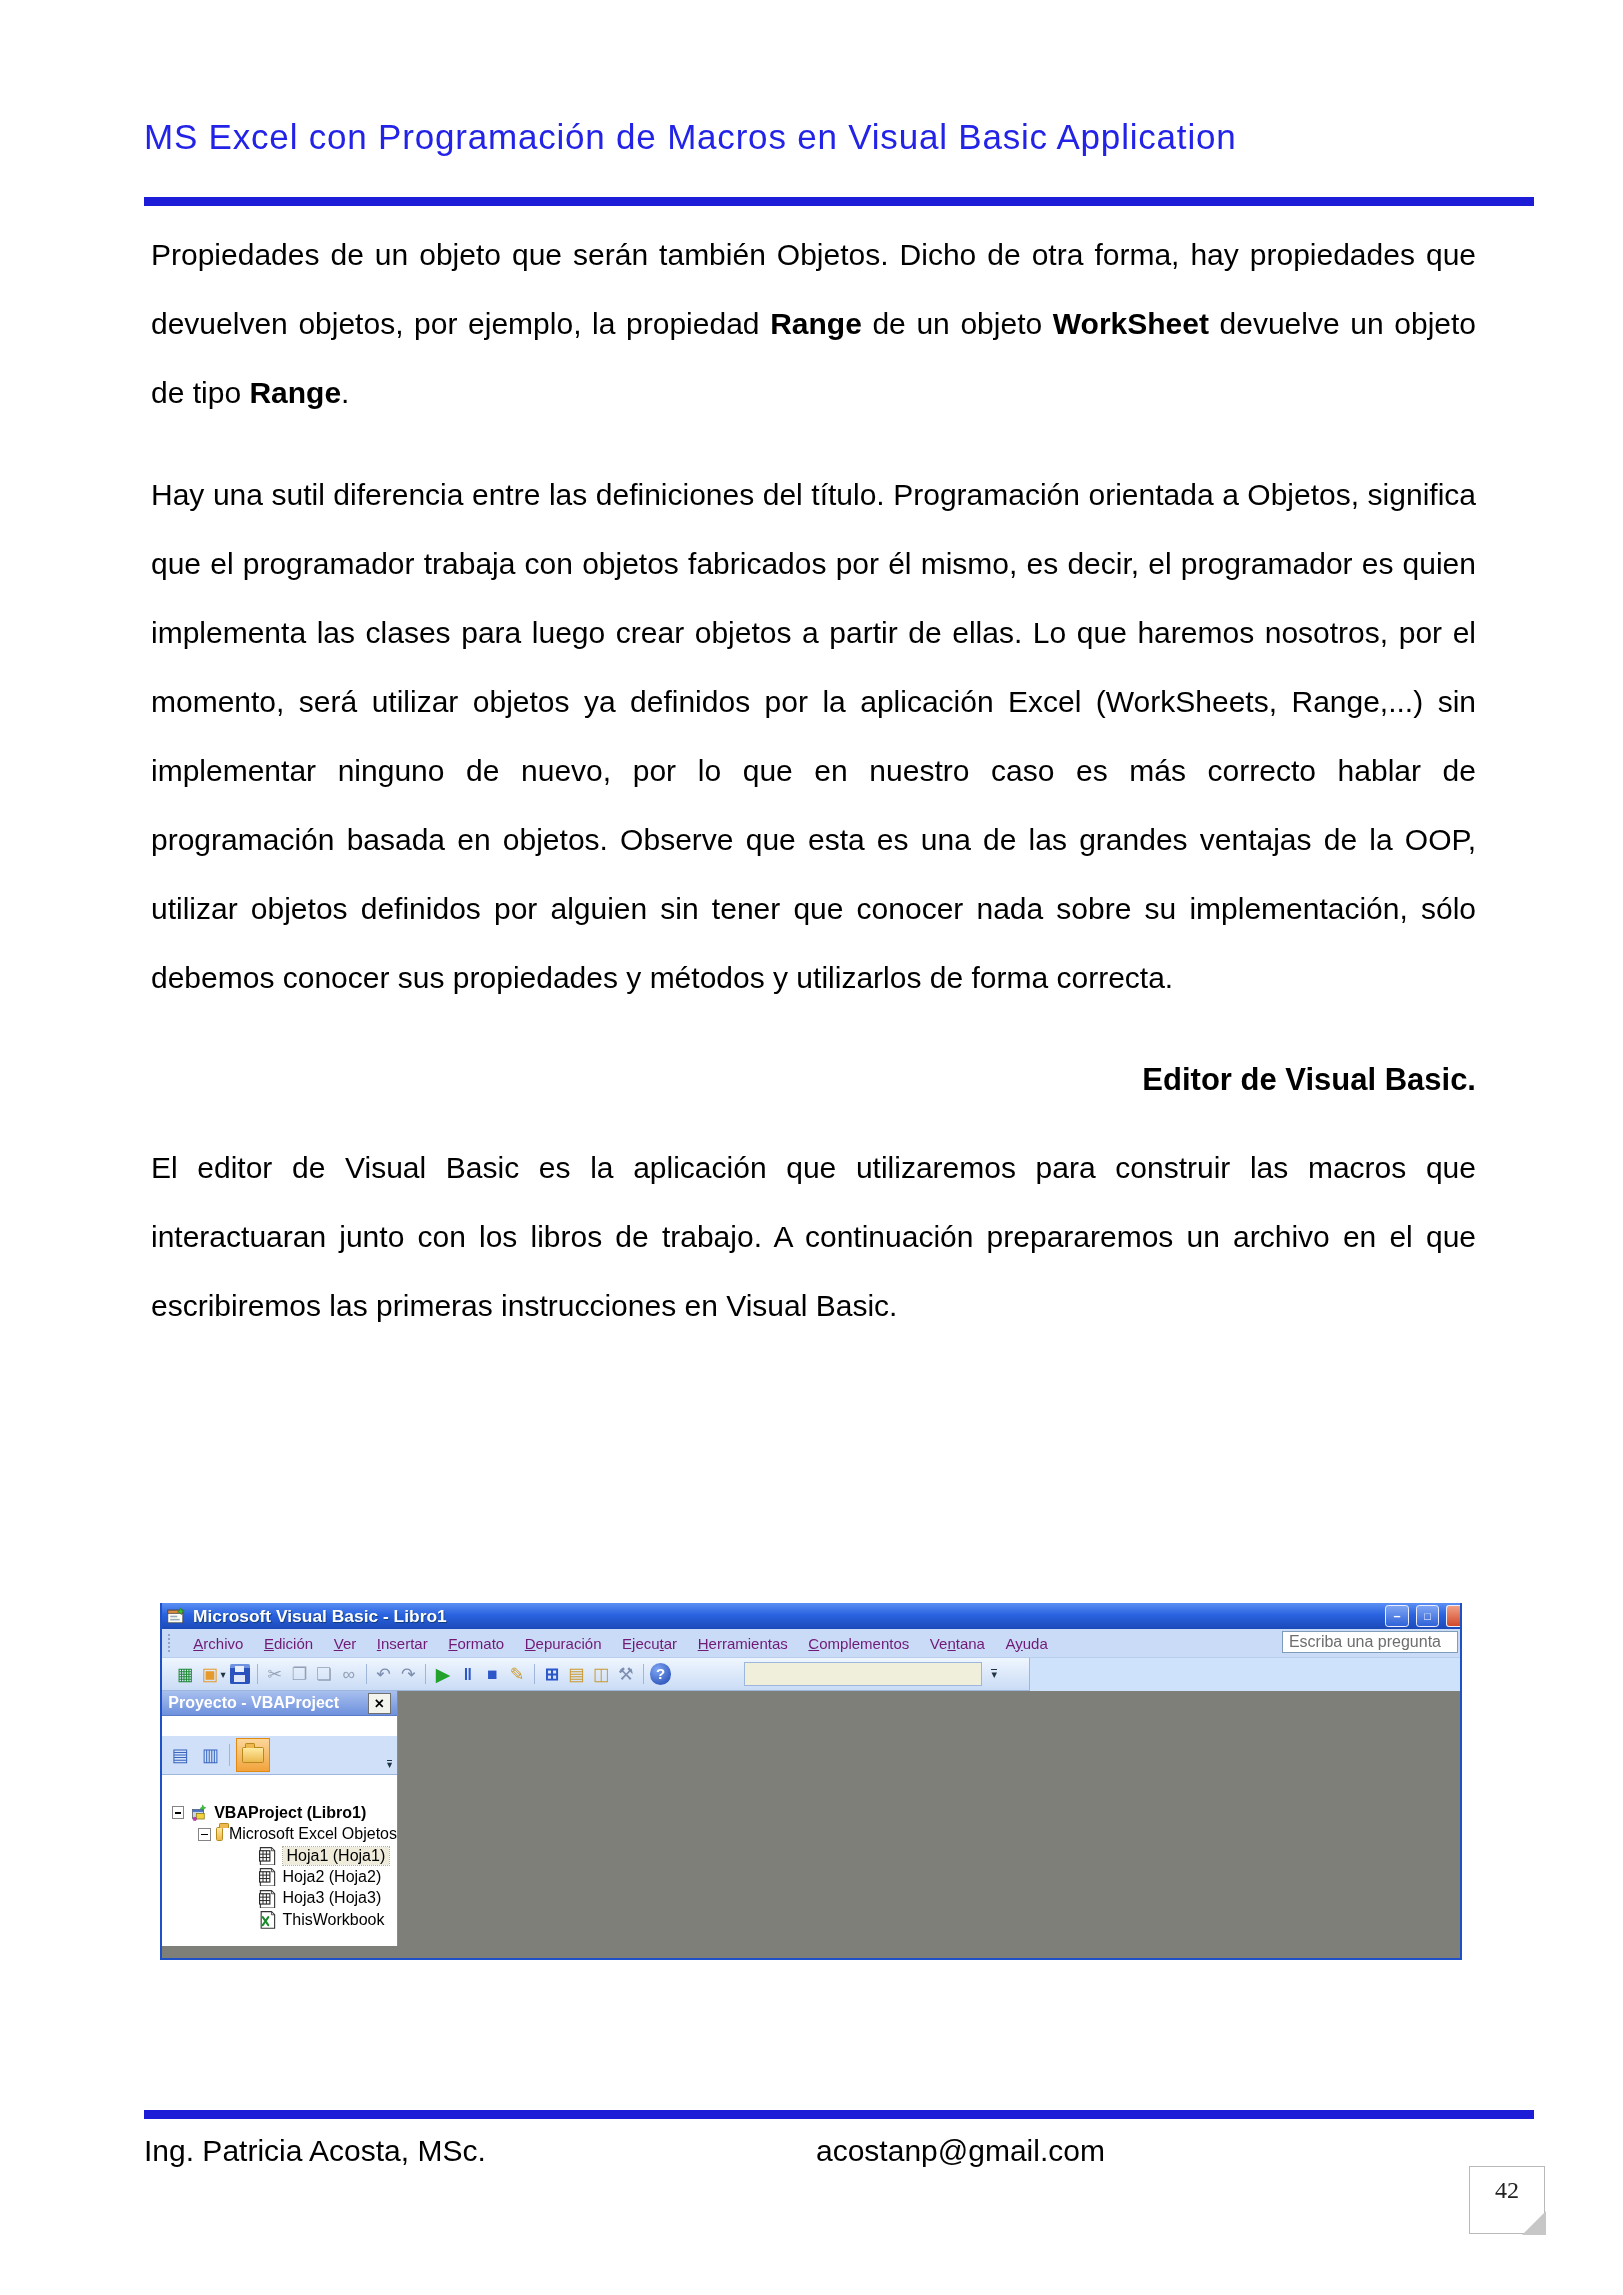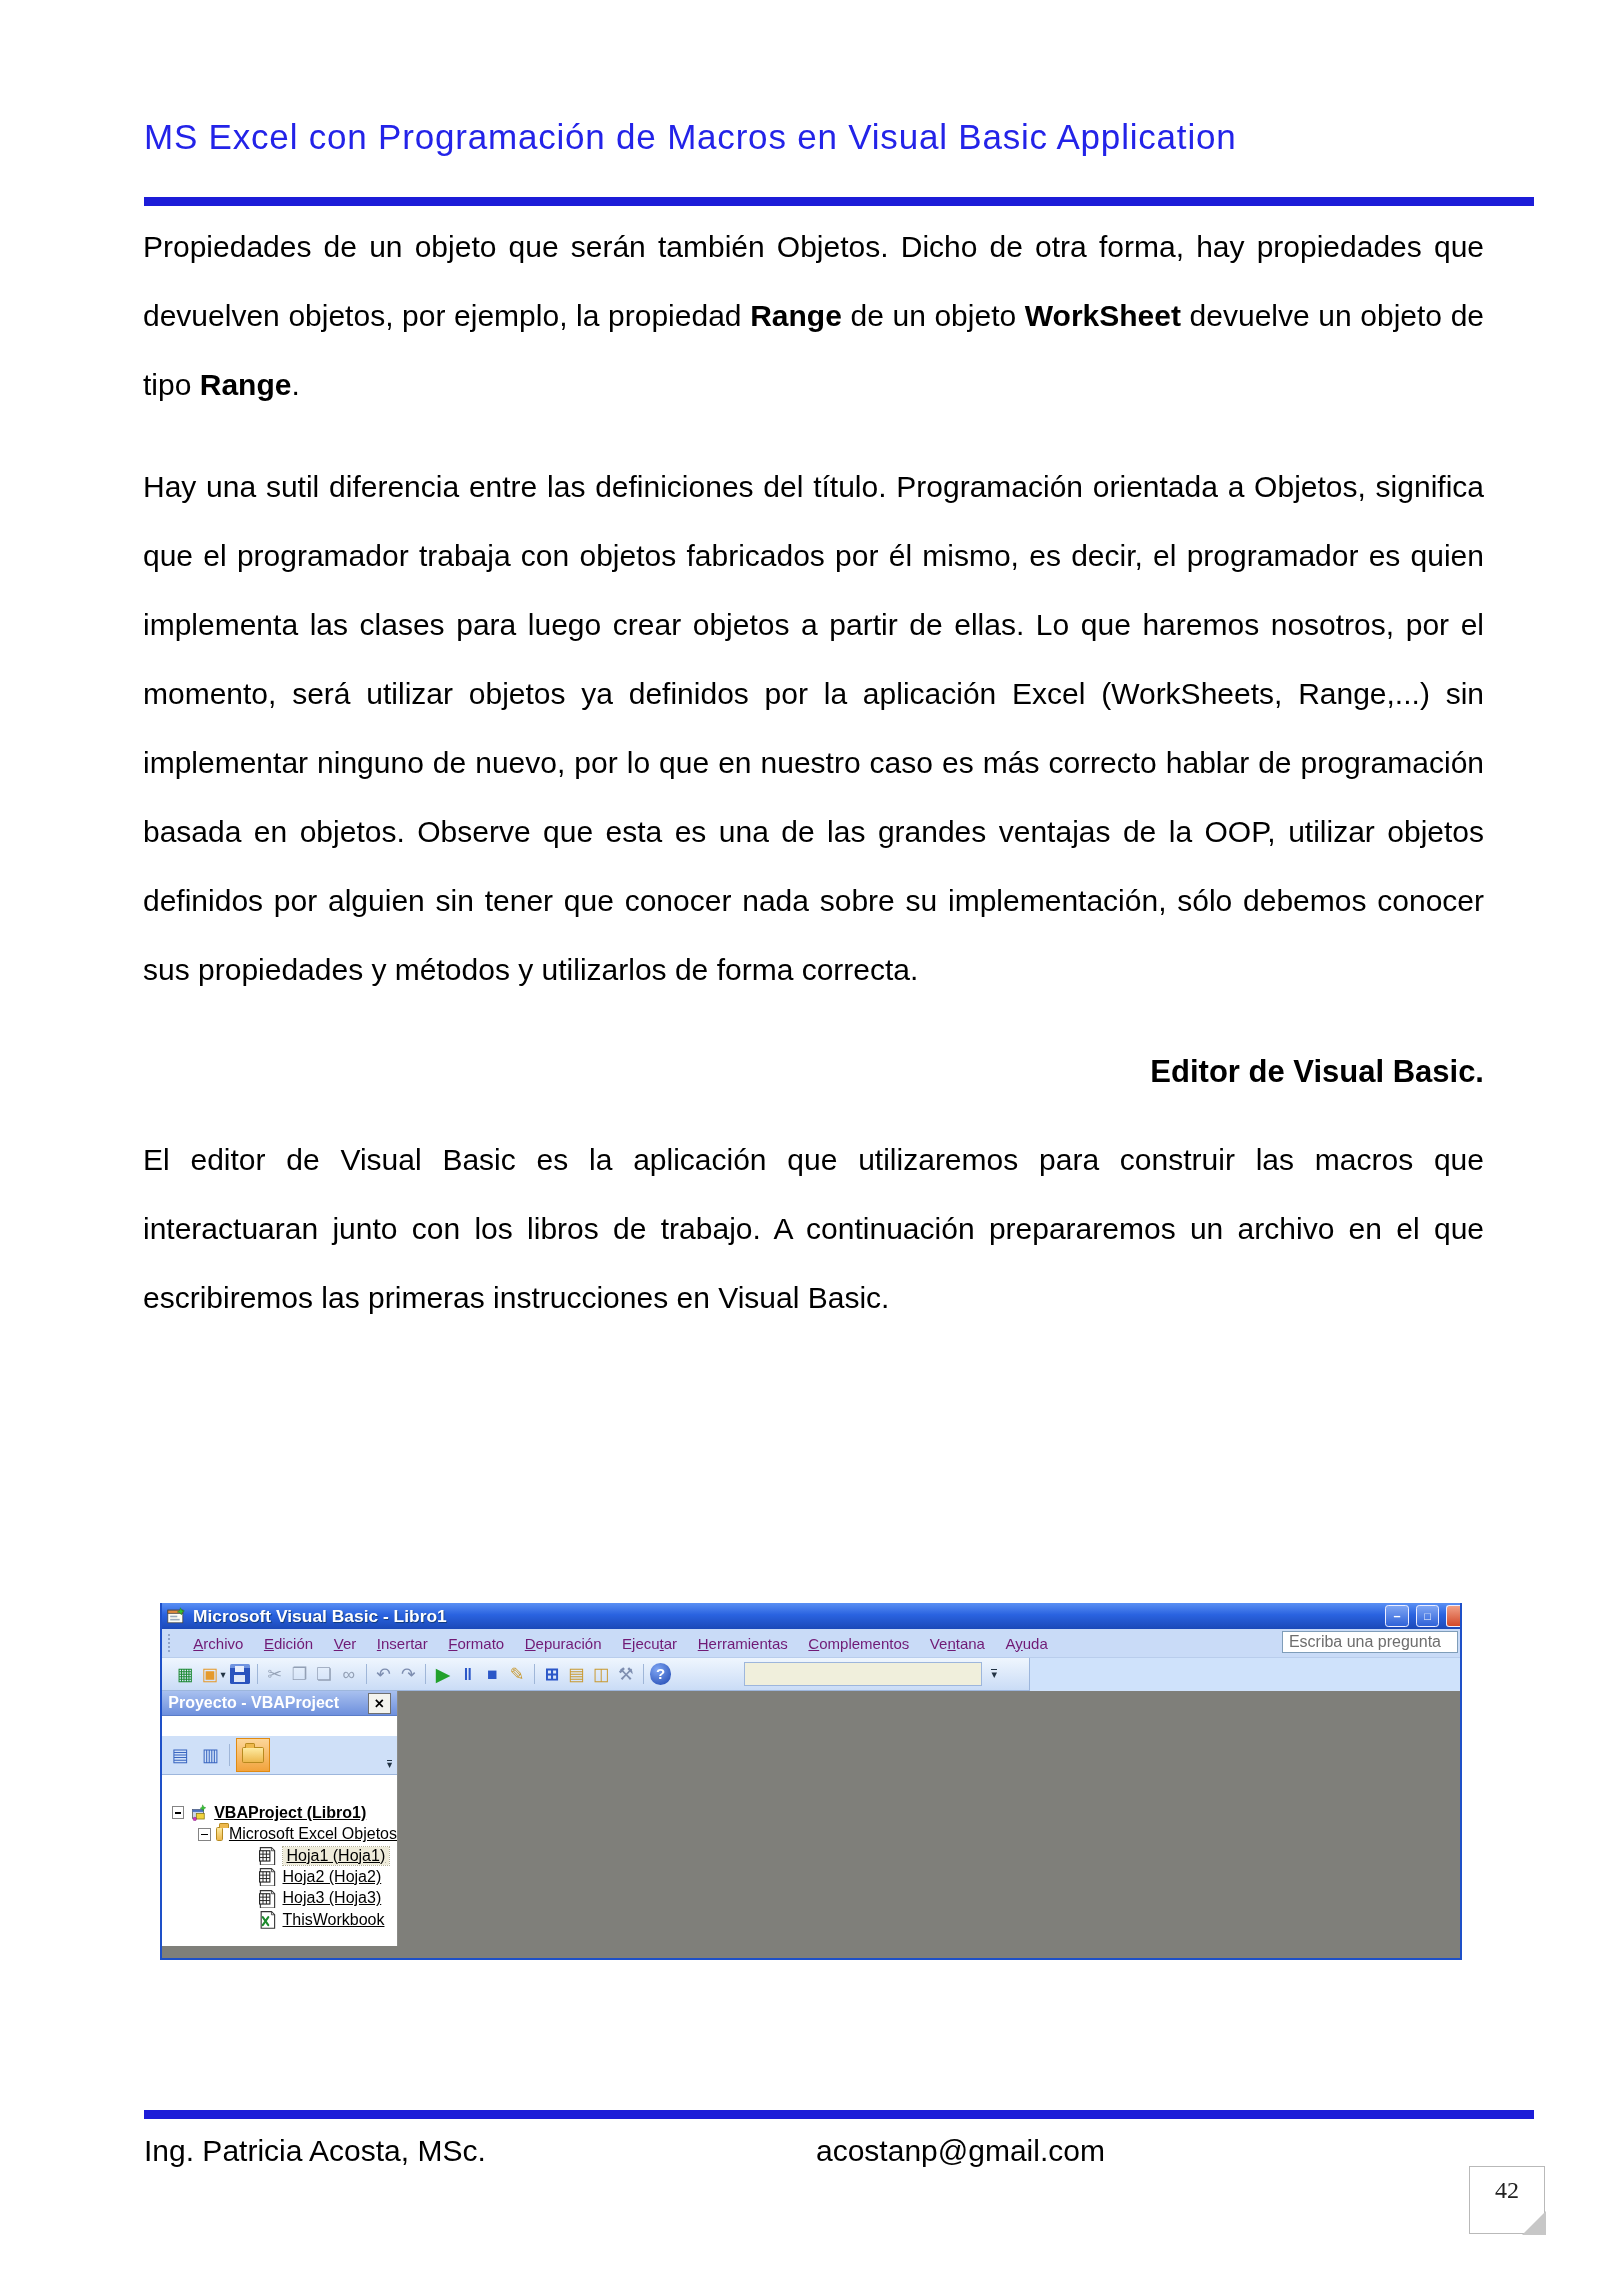--- a/index.html
+++ b/index.html
@@ -9,21 +9,21 @@
   
   .doc-header{position:absolute;left:144px;top:117px;font-size:35px;color:#2323e8;
               letter-spacing:0.8px;white-space:nowrap;}
   .rule{position:absolute;left:144px;width:1390px;height:8.7px;background:#1d1dd8;}
   .rule-top{top:197px;}
   .rule-bottom{top:2110px;}
 
   
   .doc-body{position:absolute;left:143px;top:212px;width:1341px;color:#000;
             font-size:30px;line-height:69px;text-align:justify;}
-  .doc-body p{margin:0;}
+  .doc-body p{margin:8px;}
   .p2{margin-top:33px !important;}
   .p3{margin-top:28.5px !important;}
   .h-bi{margin-top:38px !important;font-weight:bold;font-style:italic;font-size:31px;
         line-height:48px;text-align:left;}
   .h-b{margin-top:44px !important;font-weight:bold;font-size:31px;line-height:48px;
        text-align:right;}
 
   
   .vbe{position:absolute;left:160px;top:1603px;width:1302px;height:357px;
        box-sizing:border-box;border:2.4px solid #1e50c8;border-top:none;
@@ -98,21 +98,21 @@
   .pp-folder-btn{width:32px;height:32px;background:linear-gradient(180deg,#fcd69a,#f2a33c);
                  border:0.8px solid #e08a12;display:flex;align-items:center;justify-content:center;flex:none;}
   .folder-glyph{width:20px;height:14.3px;background:linear-gradient(180deg,#fdeaa0,#edb84d);
                 border:0.8px solid #b88a1e;border-radius:1.6px;position:relative;}
   .folder-glyph::before{content:"";position:absolute;top:-4.8px;left:1.6px;width:8.7px;height:4px;
                 background:#edb84d;border:0.8px solid #b88a1e;border-bottom:none;
                 border-radius:1.6px 1.6px 0 0;}
   .pp-overflow{position:absolute;right:4.8px;bottom:4.8px;font-size:10.3px;color:#234;
                border-top:1.6px solid #234;line-height:8.7px;}
 
-  .tree{flex:1;padding-top:7.1px;font-size:16px;color:#000;overflow:hidden;text-decoration:underline;}
+  .tree{flex:1;padding-top:7.1px;font-size:16px;color:#000;overflow:hidden;}
   .tree-row{height:21.4px;display:flex;align-items:center;gap:5.5px;}
   .lvl1{padding-left:9.5px;}
   .lvl2{padding-left:36px;}
   .lvl3{padding-left:96px;}
   .expander{width:12.7px;height:12.7px;box-sizing:border-box;border:0.8px solid #848484;
             background:#fff;position:relative;flex:none;}
   .expander::before{content:"";position:absolute;left:2.4px;top:4.8px;width:6.3px;height:1.6px;background:#000;}
   .tree-label{white-space:nowrap;}
   .root-label{font-weight:bold;}
   .sel-label{background:#efecdb;outline:0.8px dotted #b5b29a;padding:0 4px;}

